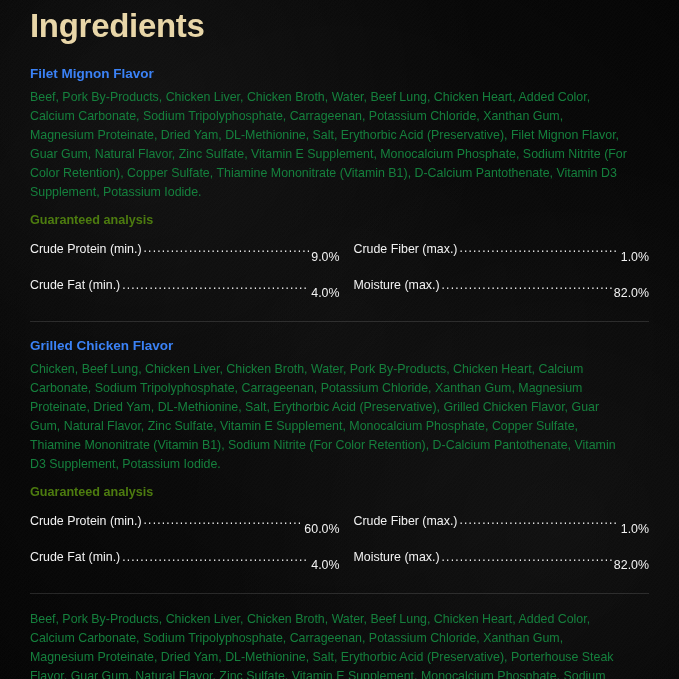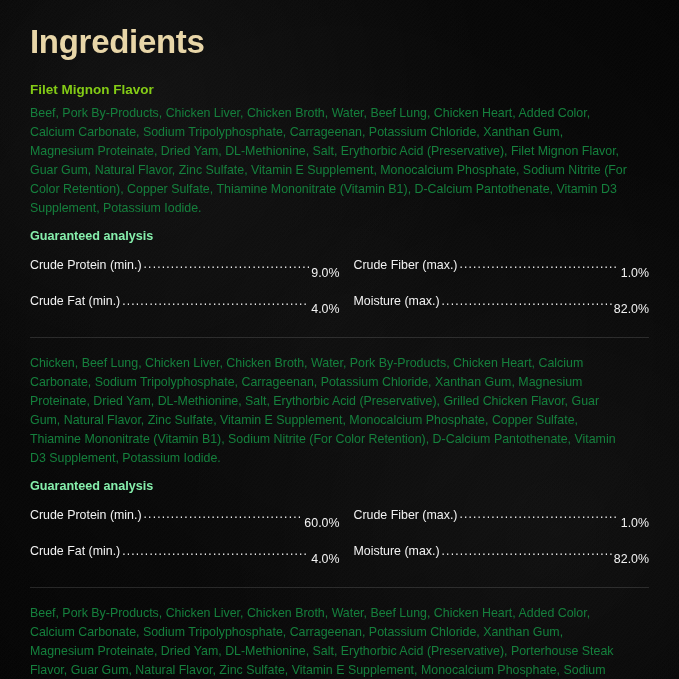--- a/index.html
+++ b/index.html
@@ -23,52 +23,52 @@
     position: absolute;
     inset: 0;
     pointer-events: none;
     opacity: 0.5;
     background-image:
       repeating-linear-gradient(37deg, rgba(255,255,255,0.012) 0px, rgba(255,255,255,0.012) 1px, rgba(0,0,0,0.012) 1px, rgba(0,0,0,0.012) 2px),
       repeating-linear-gradient(123deg, rgba(255,255,255,0.010) 0px, rgba(255,255,255,0.010) 1px, rgba(0,0,0,0.010) 1px, rgba(0,0,0,0.010) 3px);
   }
   .page {
     position: relative;
-    padding: 24px 30px 0 30px;
+    padding: 8px 30px 0 30px;
     box-sizing: border-box;
     height: 100%;
   }
   .title {
     font-size: 33px;
     font-weight: bold;
     color: #e8d6a8;
     letter-spacing: -0.3px;
     margin: 0 0 22px 0;
     line-height: 1.1;
   }
   .section {
     margin-bottom: 18px;
   }
   .section-title {
     font-size: 13.5px;
     font-weight: bold;
-    color: #84cc16;
+    color: #3b82f6;
     margin: 15px 0 7px 0;
   }
   .ingredients {
     font-size: 12.4px;
     line-height: 1.53;
     color: #15803d;
     margin: 0 0 11px 0;
     max-width: 600px;
   }
   .ga-title {
     font-size: 12.6px;
     font-weight: bold;
-    color: #86efac;
+    color: #4d7c0f;
     margin: 0 0 4px 0;
   }
   .ga-grid {
     display: flex;
     gap: 0;
   }
   .ga-col {
     width: 50%;
     box-sizing: border-box;
   }
@@ -142,20 +142,21 @@
           <span class="ga-dots">....................................................................................................</span>
           <span class="ga-value">82.0%</span>
         </div>
       </div>
     </div>
   </div>
 
   <div class="divider"></div>
 
   <div class="section">
+    <h2 class="section-title">Grilled Chicken Flavor</h2>
     <p class="ingredients">Chicken, Beef Lung, Chicken Liver, Chicken Broth, Water, Pork By-Products, Chicken Heart, Calcium Carbonate, Sodium Tripolyphosphate, Carrageenan, Potassium Chloride, Xanthan Gum, Magnesium Proteinate, Dried Yam, DL-Methionine, Salt, Erythorbic Acid (Preservative), Grilled Chicken Flavor, Guar Gum, Natural Flavor, Zinc Sulfate, Vitamin E Supplement, Monocalcium Phosphate, Copper Sulfate, Thiamine Mononitrate (Vitamin B1), Sodium Nitrite (For Color Retention), D-Calcium Pantothenate, Vitamin D3 Supplement, Potassium Iodide.</p>
     <h3 class="ga-title">Guaranteed analysis</h3>
     <div class="ga-grid">
       <div class="ga-col left">
         <div class="ga-row">
           <span class="ga-label">Crude Protein (min.)</span>
           <span class="ga-dots">....................................................................................................</span>
           <span class="ga-value">60.0%</span>
         </div>
         <div class="ga-row">

